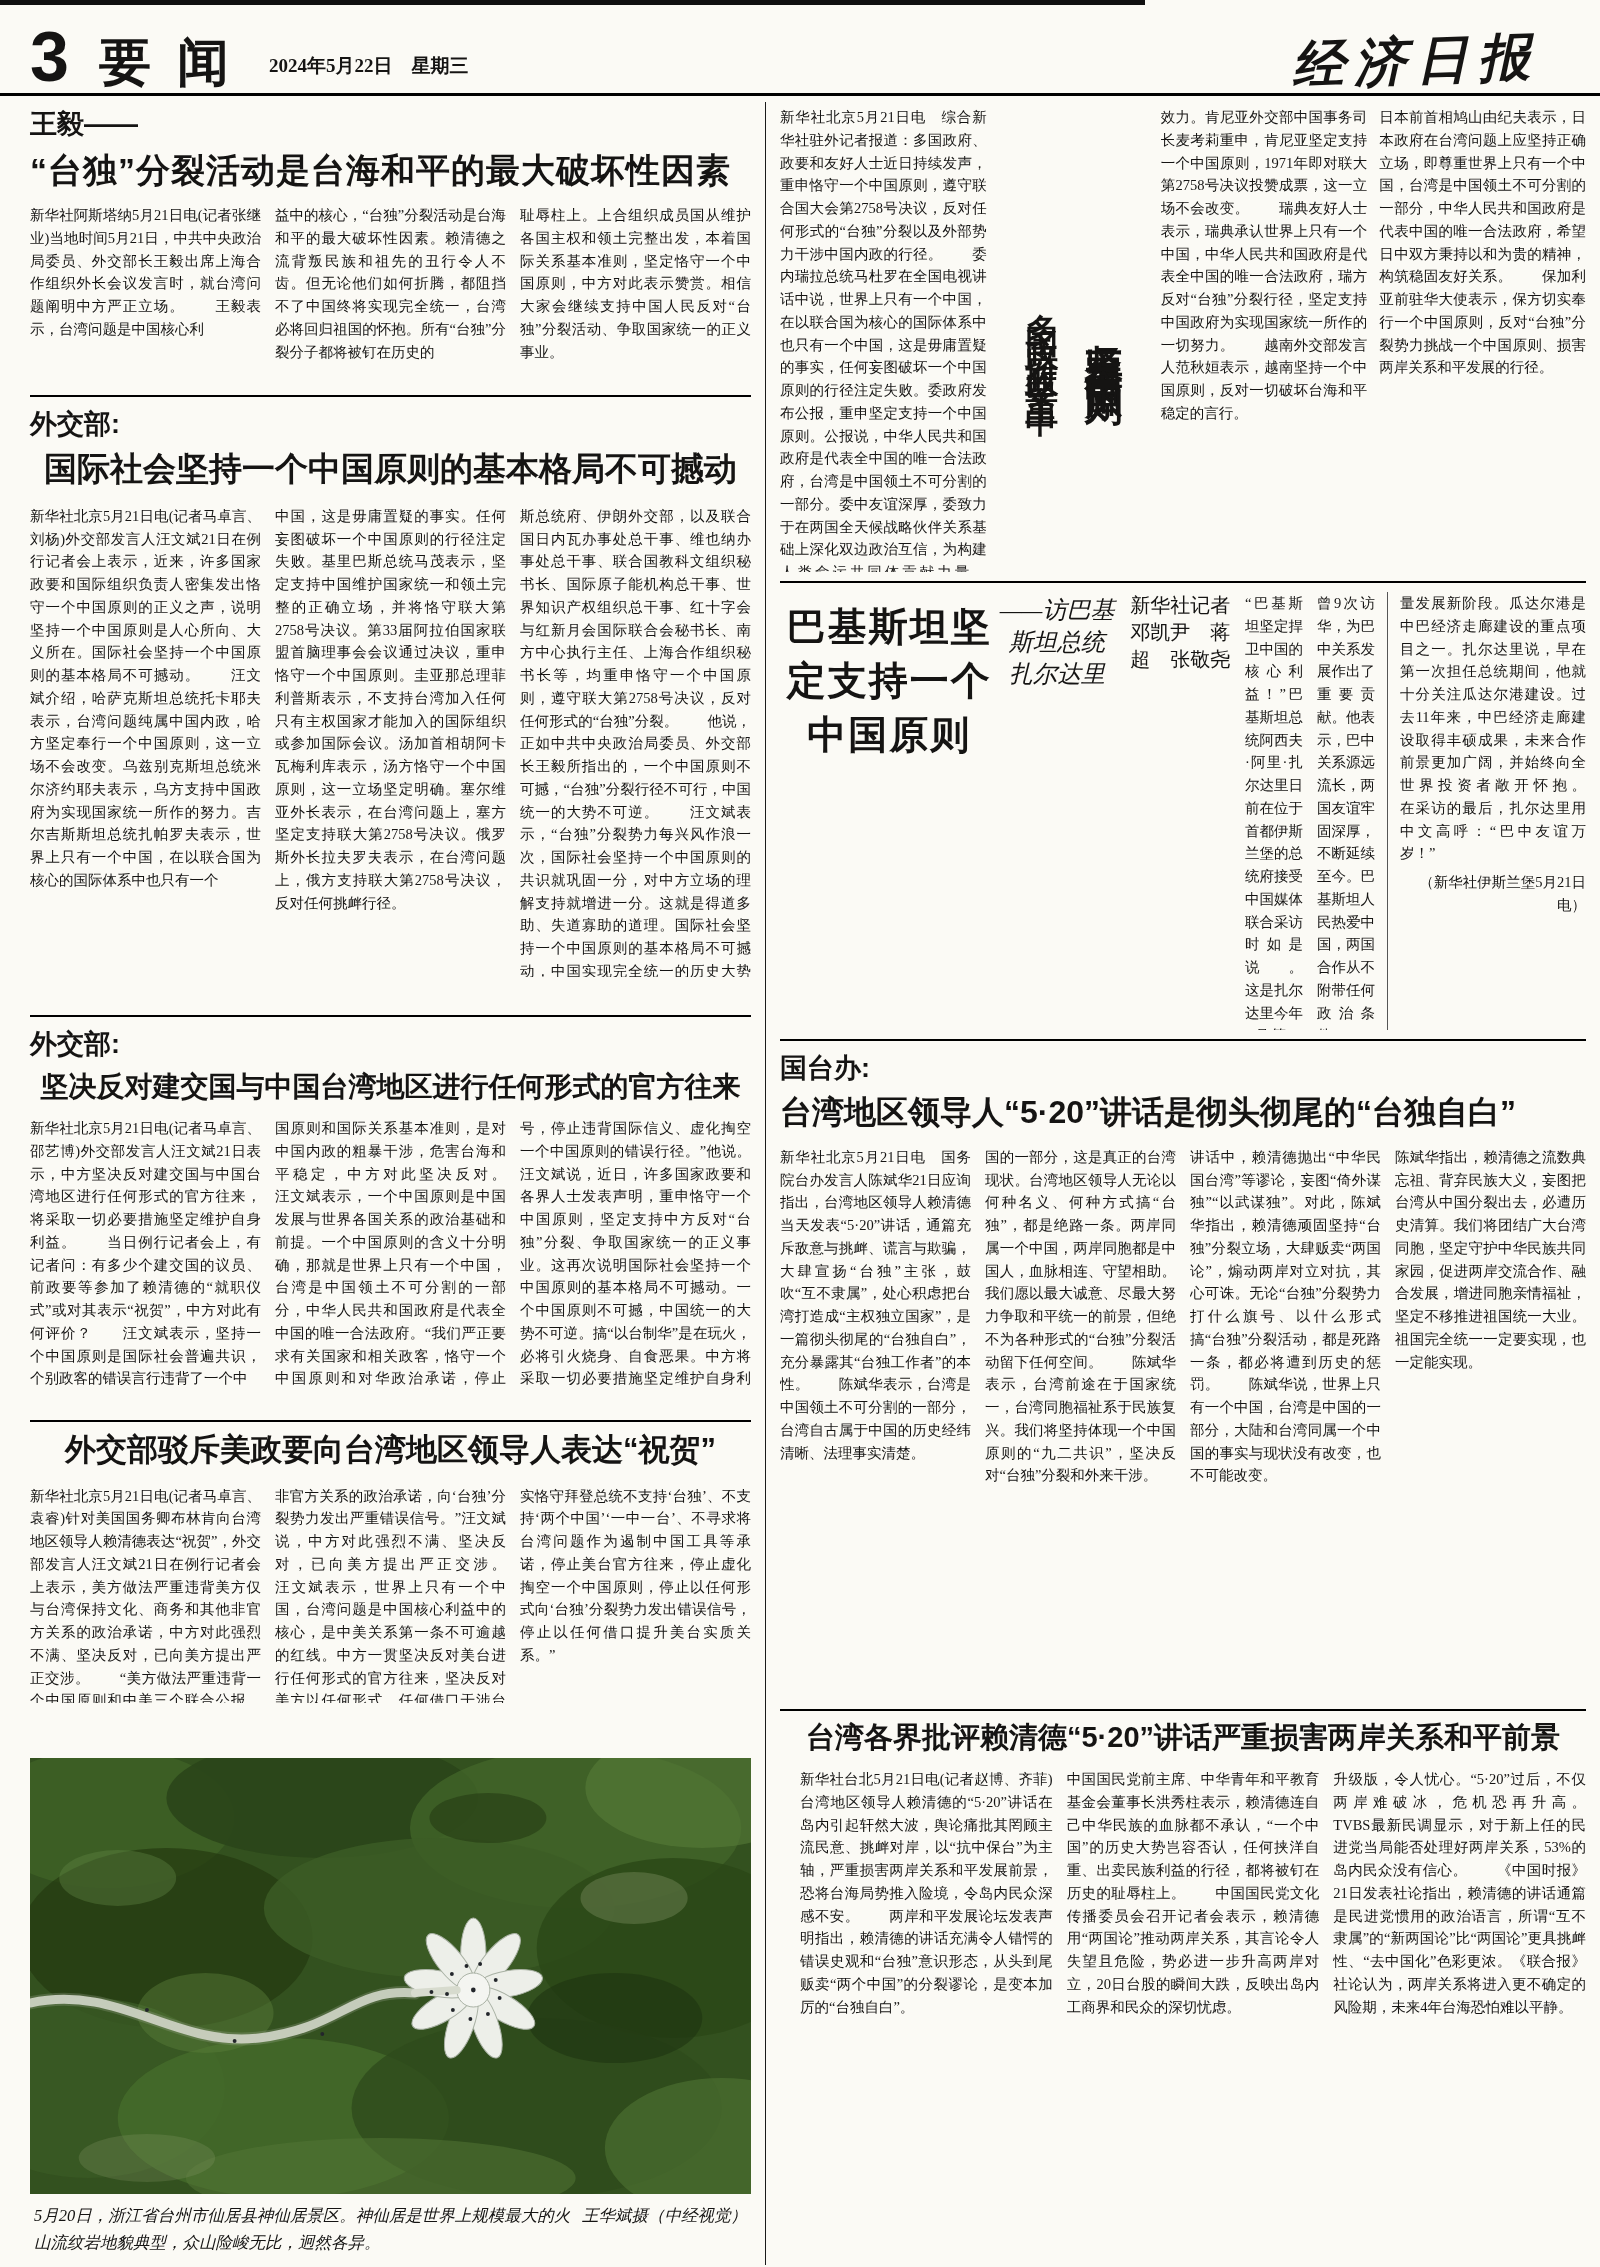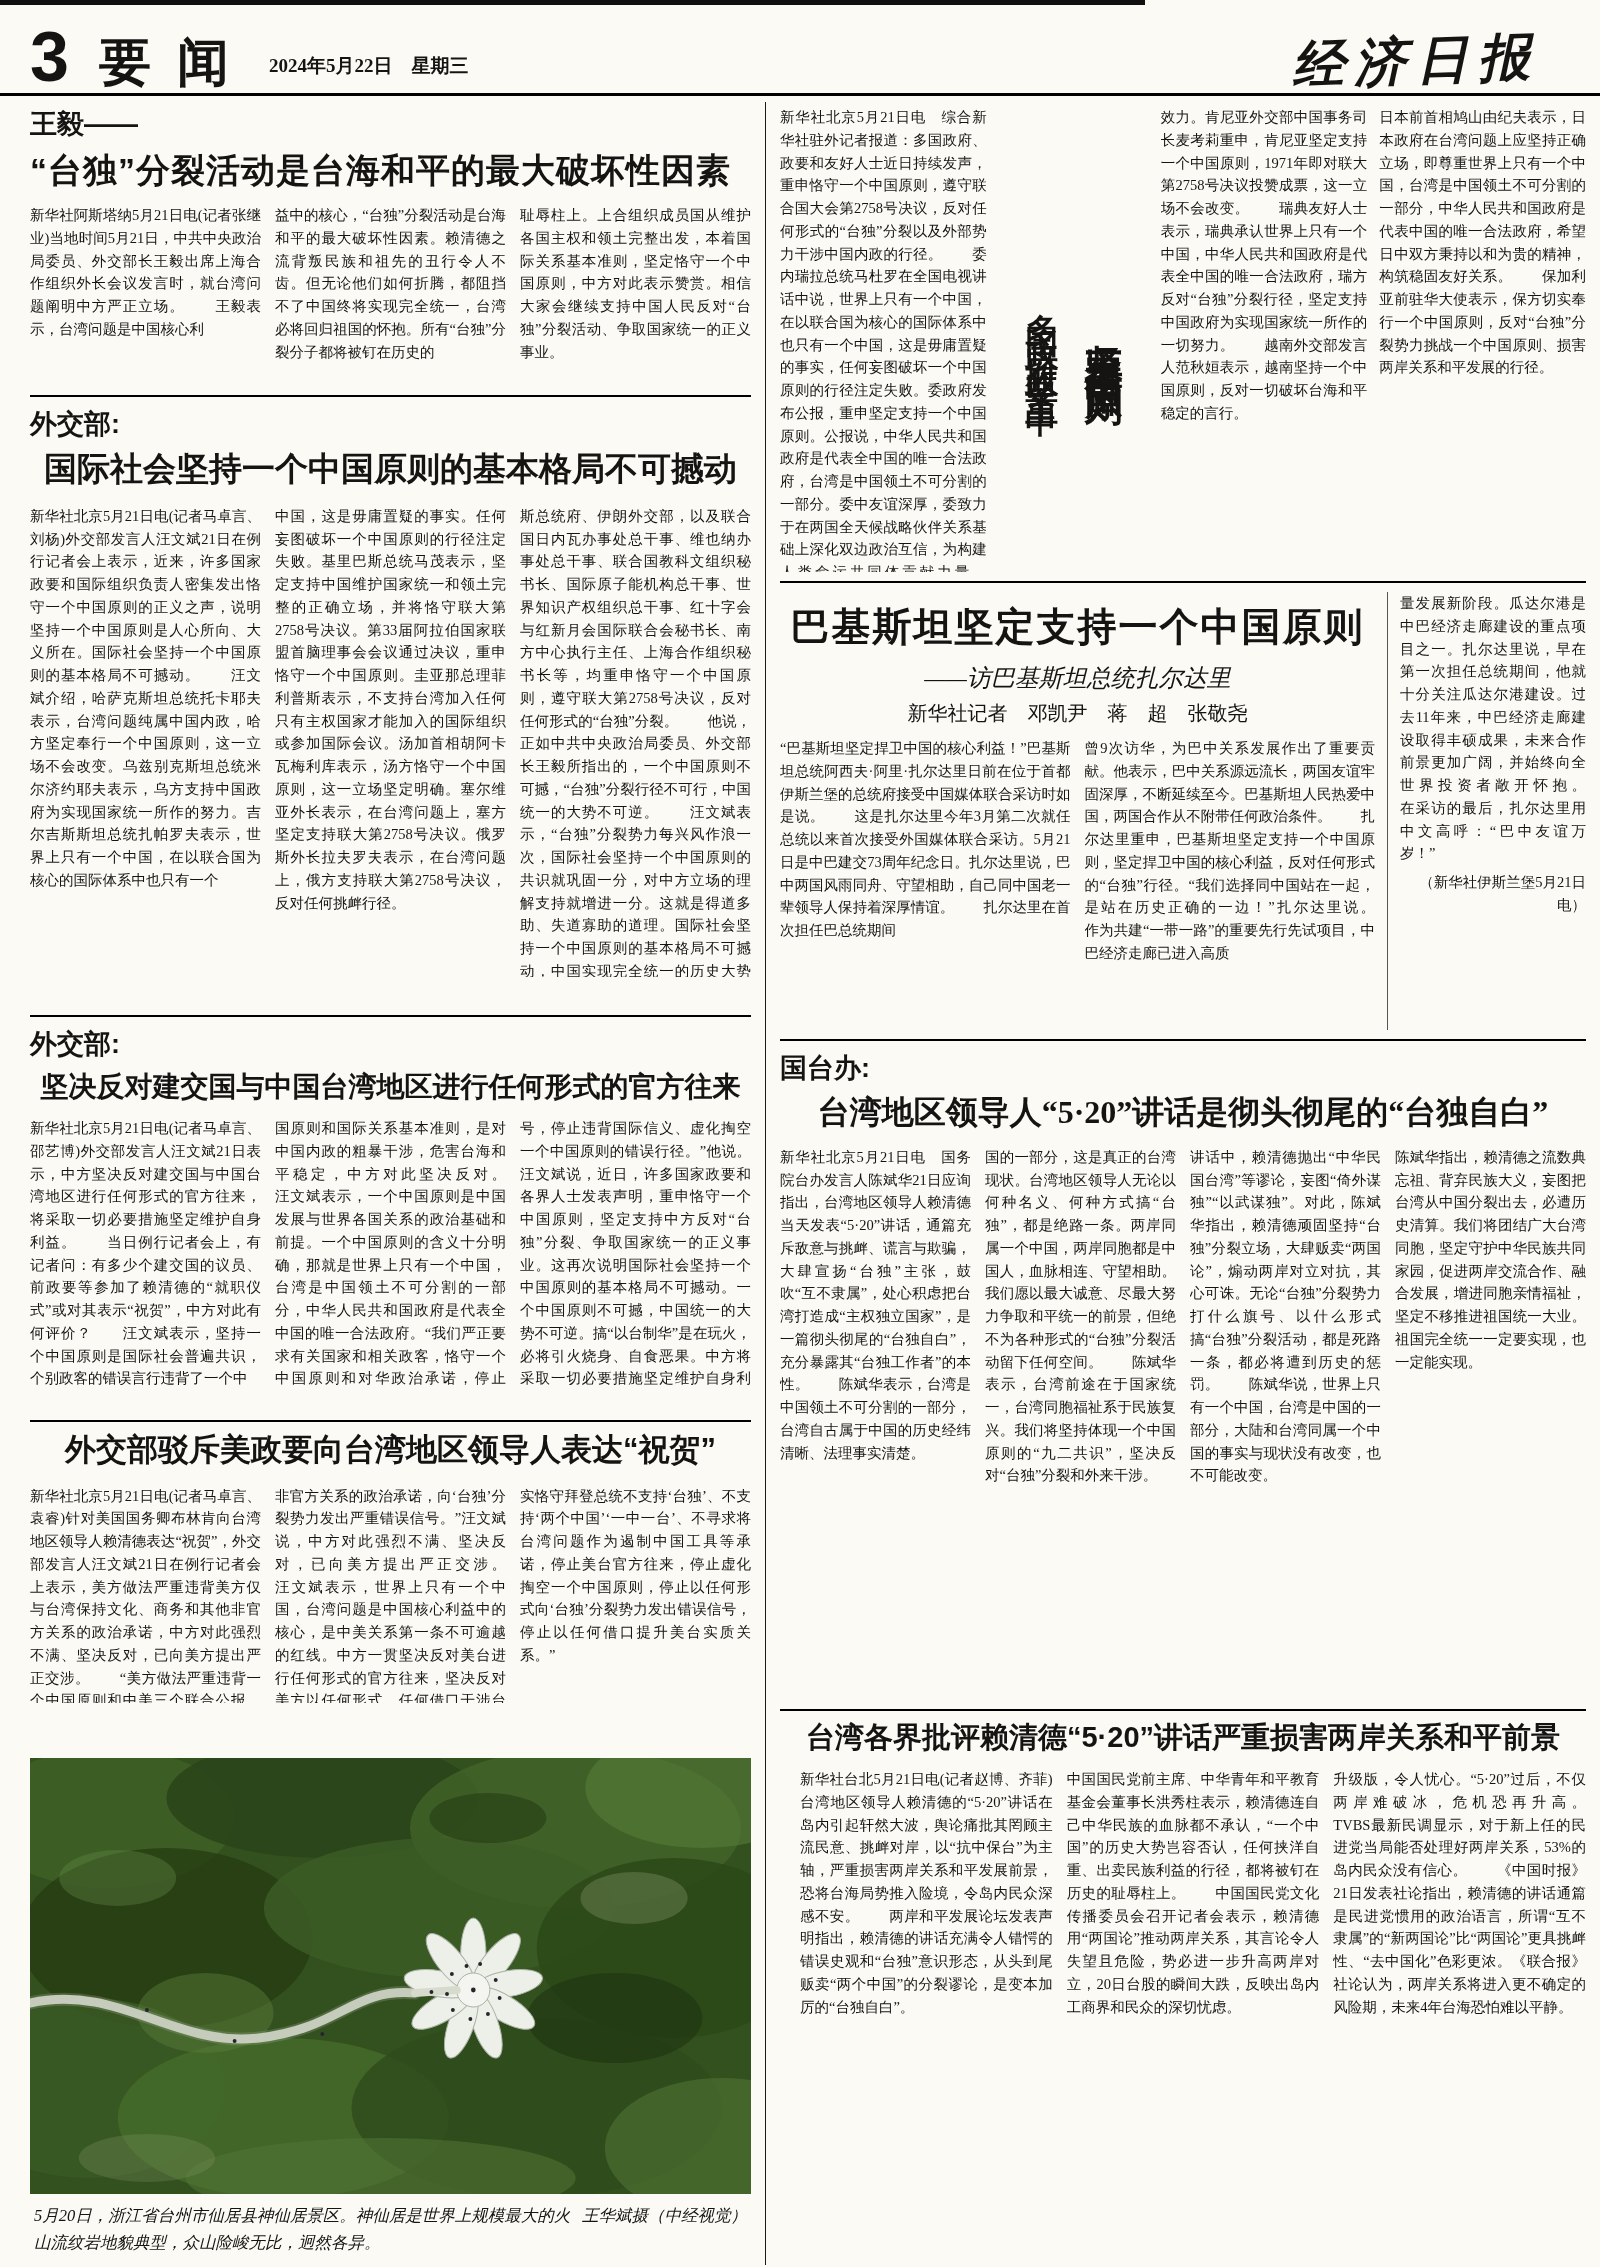--- a/index.html
+++ b/index.html
@@ -31,21 +31,21 @@
   .half-right{ flex:1; padding-left:14px; }
 
   .hr{ border:none; border-top:2px solid #000; margin:9px 0; }
 
   .kicker{ font-family:"Liberation Sans","DejaVu Sans",sans-serif; font-weight:bold; font-size:27px; margin:4px 0 8px 0; }
   .hl{ font-family:"Liberation Sans","DejaVu Sans",sans-serif; font-weight:800; line-height:1.18; }
   .hl-a{ font-size:34px; letter-spacing:1px; margin:2px 0 14px 0; }
   .hl-b{ font-size:33px; text-align:center; margin:0 0 16px 0; }
   .hl-c{ font-size:28px; text-align:center; margin:0 0 14px 0; }
   .hl-d{ font-size:31px; text-align:center; margin:10px 0 16px 0; }
-  .hl-g{ font-size:32px; text-align:center; margin:0 0 14px 0;font-family:Liberation Serif, serif; }
+  .hl-g{ font-size:32px; margin:0 0 14px 0; }
   .hl-h{ font-size:29px; text-align:center; margin:8px 0 14px 0; }
 
   .cols{ display:flex; gap:14px; }
   .col{ flex:1; overflow:hidden; font-size:14.5px; line-height:1.57;
         text-align:justify; text-justify:inter-ideograph; }
   .clip{ overflow:hidden; }
 
   
   .art-a{ height:280px; } .art-a .cols{ height:176px; }
   .art-b{ height:600px; } .art-b .cols{ height:472px; }
@@ -55,21 +55,21 @@
   
   .art-e{ height:470px; display:flex; gap:12px; padding-top:4px; }
   .art-e .wide-col{ width:330px; }
   .art-e .col-narrow{ flex:1; }
   .vhead{ width:150px; display:flex; justify-content:center; align-items:center; gap:14px; padding:12px 0; }
   .vhead .v-main{ writing-mode:vertical-rl; font-weight:800; font-size:38px; letter-spacing:5px; }
   .vhead .v-kick{ writing-mode:vertical-rl; font-weight:800; font-size:33px; letter-spacing:13px; }
 
   
   .art-f{ height:438px; display:flex; gap:12px; }
-  .art-f .f-main{ flex:1; display:flex; flex-direction:column; }
+  .art-f .f-main{ flex:1; display:flex; }
   .f-hl{ font-weight:800; font-size:39px; text-align:center; letter-spacing:2px; margin:8px 0 6px 0; }
   .f-sub{ text-align:center; font-size:24px; font-style:italic; margin:2px 0 6px 0; }
   .f-by{ text-align:center; font-size:20px; margin-bottom:10px; }
   .f-cols{ flex:1; }
   .f-vrule{ width:1px; background:#555; }
   .f-side{ width:186px; overflow:hidden; font-size:14.5px; line-height:1.57; text-align:justify; }
   .f-credit{ display:block; text-align:right; margin-top:6px; }
 
   .art-g{ height:650px; } .art-g .cols{ height:520px; }
   .art-h{ height:545px; } .art-h .cols{ height:450px;margin-left:20px; }

